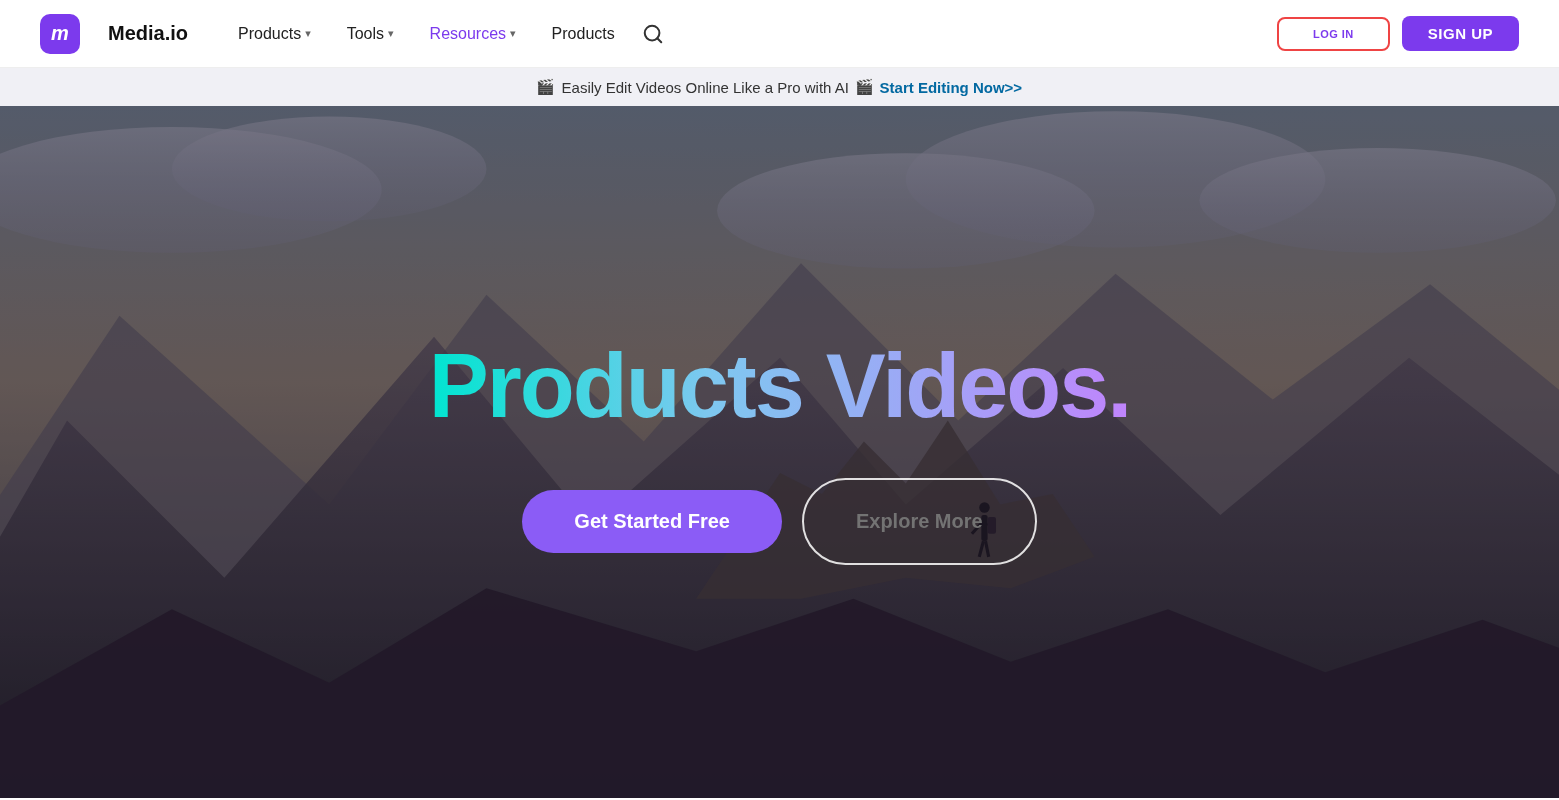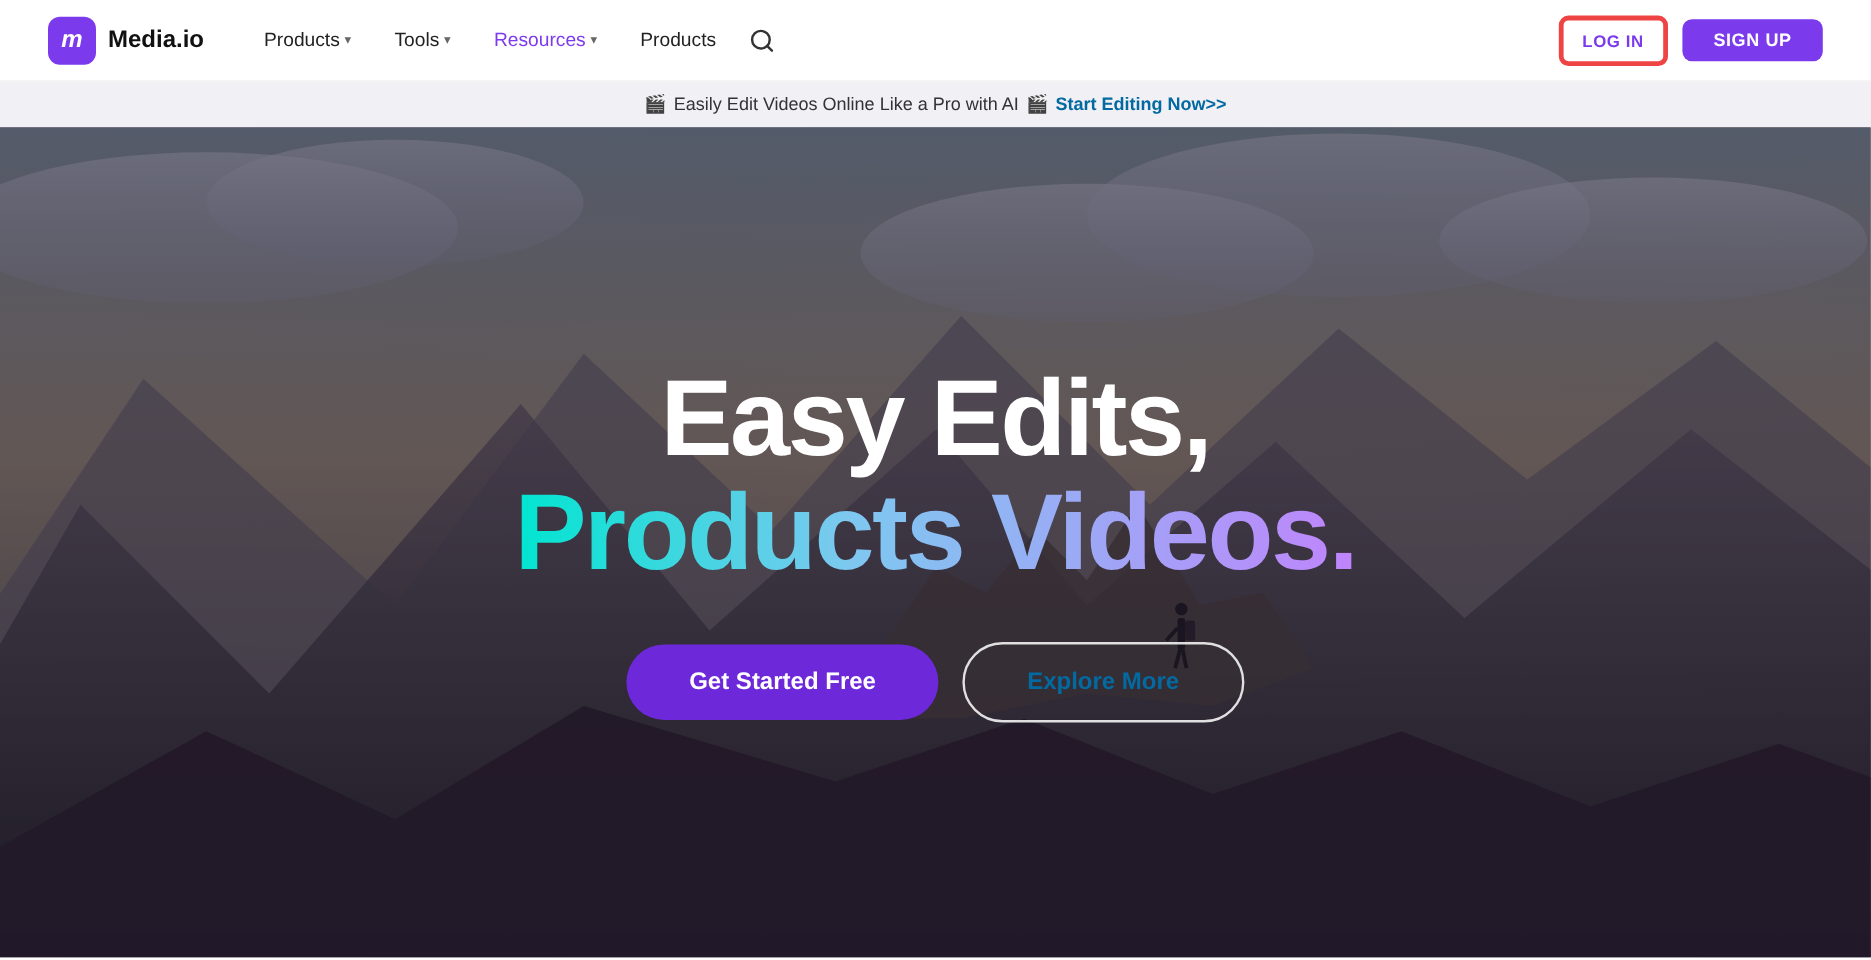--- a/index.html
+++ b/index.html
@@ -38,20 +38,21 @@
       justify-content: center;
       color: #fff;
       font-weight: 900;
       font-size: 20px;
       font-style: italic;
     }
     .logo-text {
       font-size: 20px;
       font-weight: 700;
       color: #111;
+      margin-left: 18px;
     }
     .nav-links {
       display: flex;
       align-items: center;
       gap: 8px;
     }
     .nav-item {
       display: flex;
       align-items: center;
       gap: 4px;
@@ -77,26 +78,26 @@
       cursor: pointer;
       color: #333;
       font-size: 20px;
     }
     .navbar-right {
       display: flex;
       align-items: center;
       gap: 12px;
     }
     .btn-login {
-      padding: 9px 16px;
-      border: 4px solid #ef4444;
+      padding: 9px 34px;
+      border: 2px solid #ef4444;
       border-radius: 8px;
       background: transparent;
       color: #7c3aed;
-      font-size: 14px;
+      font-size: 11px;
       font-weight: 700;
       cursor: pointer;
       letter-spacing: 0.5px;
     }
     .btn-signup {
       padding: 9px 26px;
       border: none;
       border-radius: 8px;
       background: #7c3aed;
       color: #fff;
@@ -198,32 +199,32 @@
     .hero-buttons {
       margin-top: 44px;
       display: flex;
       align-items: center;
       justify-content: center;
       gap: 20px;
     }
     .btn-get-started {
       padding: 20px 52px;
       border-radius: 50px;
-      background: #6d28d9;
+      background: #8b5cf6;
       color: #fff;
       font-size: 20px;
       font-weight: 700;
       border: none;
       cursor: pointer;
     }
     .btn-explore {
-      padding: 20px 52px;
+      padding: 30px 52px;
       border-radius: 50px;
       background: transparent;
-      color: #0369a1;
+      color: #737373;
       font-size: 20px;
       font-weight: 700;
       border: 2px solid rgba(255,255,255,0.85);
       cursor: pointer;
       text-align: right;
     }
   </style>
 </head>
 <body>
 
@@ -321,20 +322,19 @@
       <line x1="-1" y1="25" x2="-5" y2="40" stroke="#1a1520" stroke-width="3"></line>
       <line x1="1" y1="25" x2="4" y2="40" stroke="#1a1520" stroke-width="3"></line>
 
       <rect x="3" y="2" width="8" height="16" rx="2" fill="#2a2030"></rect>
     </g>
 
     <rect width="1559" height="660" fill="rgba(20,15,30,0.35)"></rect>
   </svg>
 
   <div class="hero-content">
-    <h1 class="hero-title-line1">Easy Edits,</h1>
     <h1 class="hero-title-line2">Products Videos.</h1>
     <div class="hero-buttons">
       <button class="btn-get-started">Get Started Free</button>
       <button class="btn-explore">Explore More</button>
     </div>
   </div>
 </section>
 
 </body></html>

